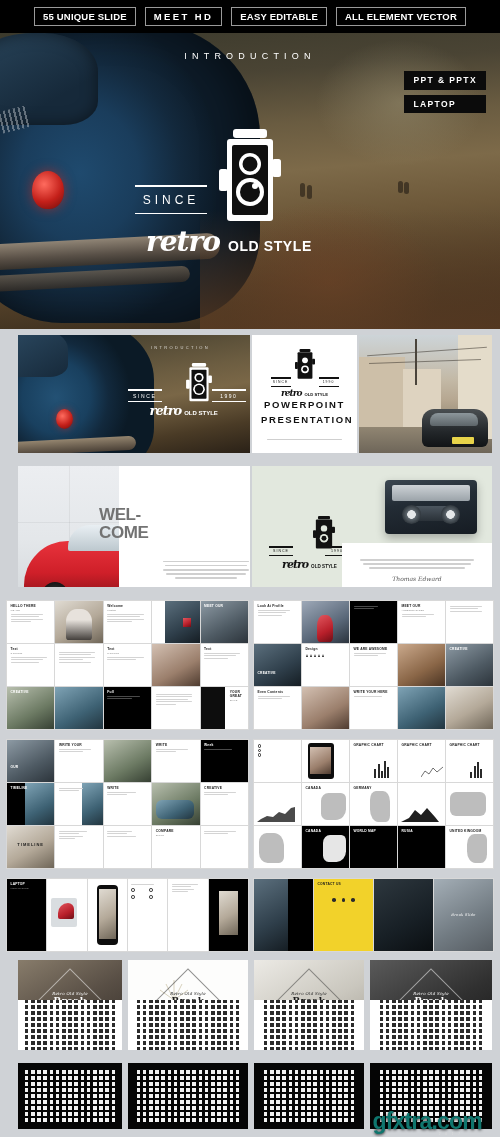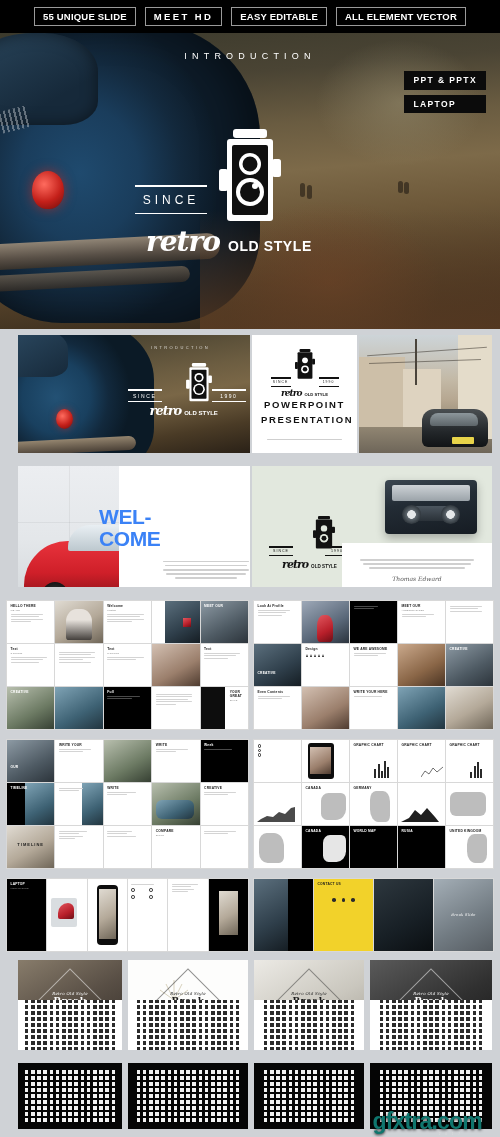--- a/index.html
+++ b/index.html
@@ -163,22 +163,22 @@
   .wall:before{ content:""; position:absolute; left:22%; top:0; width:1px; height:100%; background:rgba(0,0,0,.05); }
   .wall:after{ content:""; position:absolute; left:0; top:46%; width:100%; height:1px; background:rgba(0,0,0,.05); }
   .porsche { position:absolute; left:6px; bottom:-12px; width:140px; height:58px;
     background:linear-gradient(180deg,#e8333c 0%,#cf1f29 55%,#8d1219 100%);
     border-radius:44px 30px 8px 8px; }
   .porsche-win { position:absolute; left:44px; top:-16px; width:74px; height:26px;
     background:linear-gradient(180deg,#e9eff3,#bcc8ce); border-radius:22px 16px 2px 2px; }
   .wheel { position:absolute; bottom:-9px; width:26px; height:26px; border-radius:50%;
     background:radial-gradient(circle,#e4e4e4 28%,#2a2a2a 32%,#161616 70%,#0a0a0a); }
   .welcome-panel { position:absolute; left:101px; top:0; width:139px; height:121px; background:#fff; }
-  .welcome-word { position:absolute; left:-20px; top:40px; font-size:21px; font-weight:700;
-    color:#3b82f6; line-height:1.06; letter-spacing:-.4px; }
+  .welcome-word { position:absolute; left:-20px; top:40px; font-size:17px; font-weight:700;
+    color:#737373; line-height:1.06; letter-spacing:-.4px; }
 
   .cassette { position:absolute; inset:0; background:#e2e8de; overflow:hidden; }
   .cass-logo { position:absolute; left:46px; top:50px; color:#121212; }
   .tape { position:absolute; right:15px; top:14px; width:92px; height:54px;
     background:linear-gradient(170deg,#3b4650 0%,#232c35 40%,#161c23 100%);
     border-radius:4px; box-shadow:0 4px 10px rgba(0,0,0,.28); }
   .tape-lbl { position:absolute; left:7px; top:5px; right:7px; height:16px;
     background:linear-gradient(180deg,#cdd2d6,#9ba3a9); border-radius:2px; }
   .tape-hole { position:absolute; top:25px; width:19px; height:19px; border-radius:50%;
     background:radial-gradient(circle,#e4e7e9 30%,#5c656c 34%,#2b3238 75%); }

